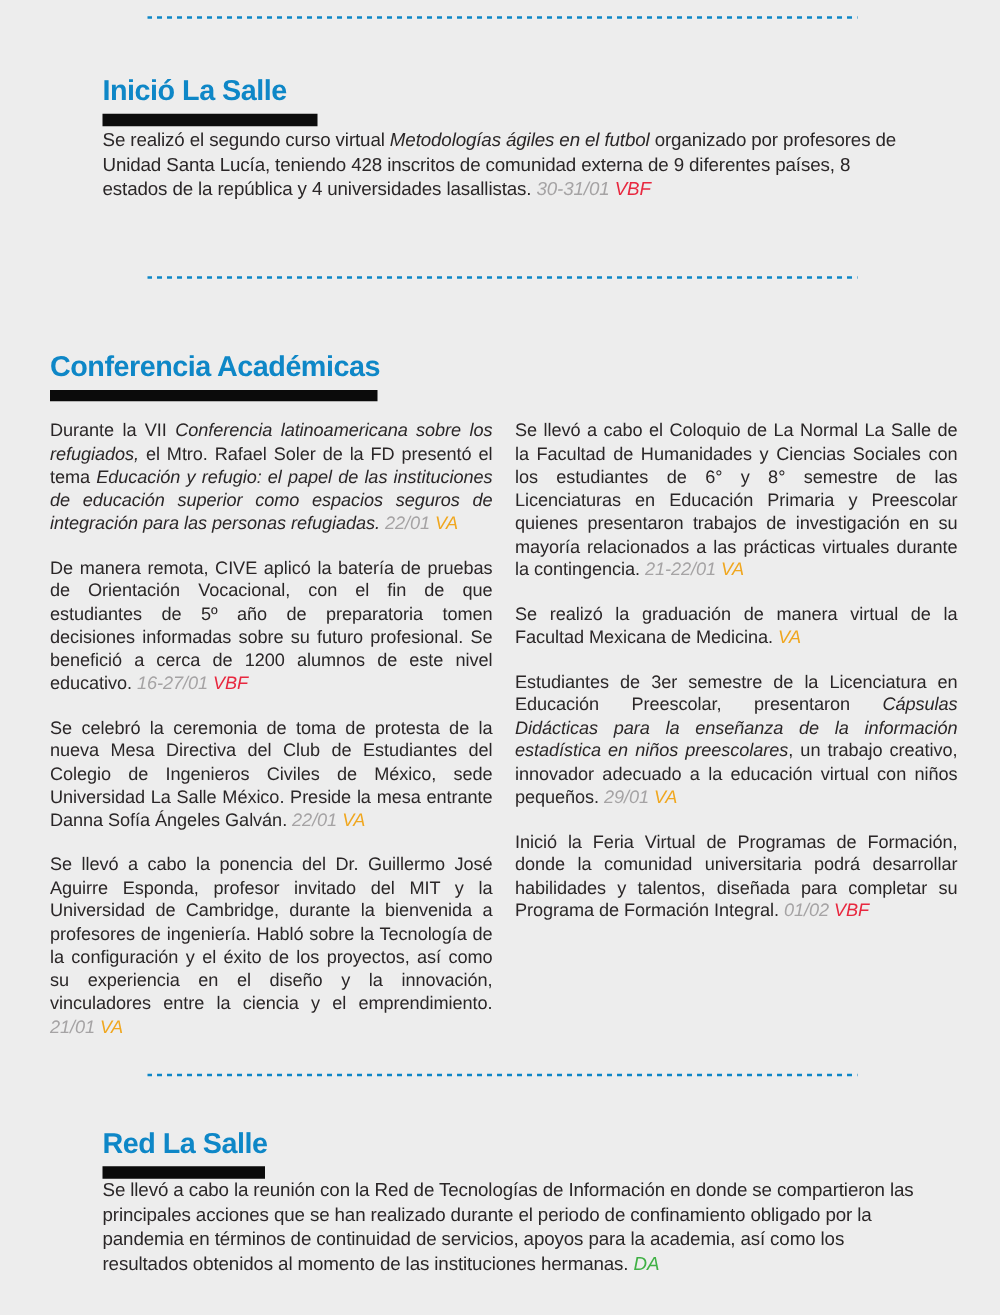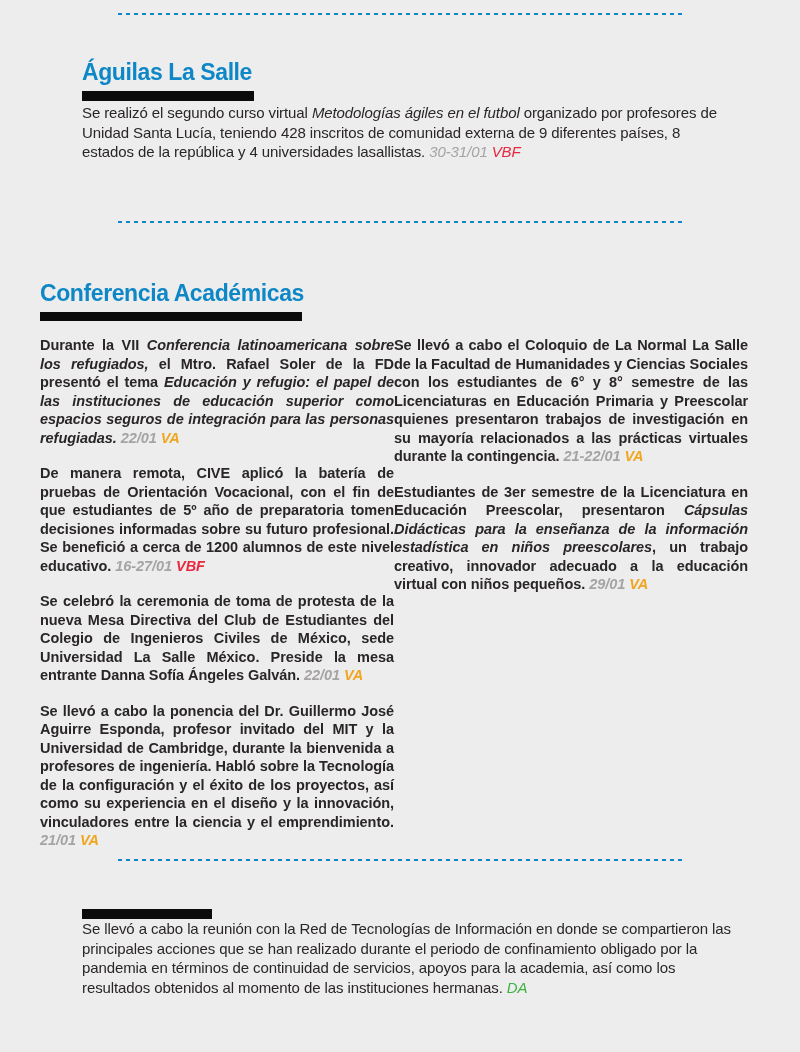--- a/index.html
+++ b/index.html
@@ -50,22 +50,22 @@
     letter-spacing:-0.1px;
     color:var(--body-text);
   }
   .sec-aguilas{top:60px;left:82px;width:652px;}
   .sec-aguilas .title-bar{width:172px;}
   .sec-aguilas .body-text{margin-top:2px;}
   .sec-academicas{top:281px;left:40px;width:726px;}
   .sec-academicas .title-bar{width:262px;height:9px;}
   .columns{
     display:flex;
+    gap:18px;
     margin-top:15px;
-    font-weight:bold;
   }
   .col{
     width:354px;
     text-align:justify;
   }
   .col p{
     font-size:14.5px;
     line-height:18.5px;
     letter-spacing:-0.05px;
     margin-bottom:17px;
@@ -78,42 +78,45 @@
   .seg-red{font-style:italic;color:var(--red);}
   .seg-yellow{font-style:italic;color:var(--yellow);}
   .seg-green{font-style:italic;color:var(--green);}
 </style>
 </head>
 <body>
 
 <div class="divider divider-1"></div>
 
 <section class="section sec-aguilas">
-  <h2 class="sec-title">Águilas La Salle</h2>
+  <h2 class="sec-title">Inició La Salle</h2>
   <div class="title-bar"></div>
   <p class="body-text"><span class="seg-n">Se realizó el segundo curso virtual </span><span class="seg-i">Metodologías ágiles en el futbol</span><span class="seg-n"> organizado por profesores de Unidad Santa Lucía, teniendo 428 inscritos de comunidad externa de 9 diferentes países, 8 estados de la república y 4 universidades lasallistas. </span><span class="seg-d">30-31/01</span><span class="seg-n"> </span><span class="seg-red">VBF</span></p>
 </section>
 
 <div class="divider divider-2"></div>
 
 <section class="section sec-academicas">
   <h2 class="sec-title">Conferencia Académicas</h2>
   <div class="title-bar"></div>
   <div class="columns">
     <div class="col">
       <p><span class="seg-n">Durante la VII </span><span class="seg-i">Conferencia latinoamericana sobre los refugiados,</span><span class="seg-n"> el Mtro. Rafael Soler de la FD presentó el tema </span><span class="seg-i">Educación y refugio: el papel de las instituciones de educación superior como espacios seguros de integración para las personas refugiadas.</span><span class="seg-n"> </span><span class="seg-d">22/01</span><span class="seg-n"> </span><span class="seg-yellow">VA</span></p>
       <p><span class="seg-n">De manera remota, CIVE aplicó la batería de pruebas de Orientación Vocacional, con el fin de que estudiantes de 5º año de preparatoria tomen decisiones informadas sobre su futuro profesional. Se benefició a cerca de 1200 alumnos de este nivel educativo. </span><span class="seg-d">16-27/01</span><span class="seg-n"> </span><span class="seg-red">VBF</span></p>
       <p><span class="seg-n">Se celebró la ceremonia de toma de protesta de la nueva Mesa Directiva del Club de Estudiantes del Colegio de Ingenieros Civiles de México, sede Universidad La Salle México. Preside la mesa entrante Danna Sofía Ángeles Galván. </span><span class="seg-d">22/01</span><span class="seg-n"> </span><span class="seg-yellow">VA</span></p>
       <p><span class="seg-n">Se llevó a cabo la ponencia del Dr. Guillermo José Aguirre Esponda, profesor invitado del MIT y la Universidad de Cambridge, durante la bienvenida a profesores de ingeniería. Habló sobre la Tecnología de la configuración y el éxito de los proyectos, así como su experiencia en el diseño y la innovación, vinculadores entre la ciencia y el emprendimiento. </span><span class="seg-d">21/01</span><span class="seg-n"> </span><span class="seg-yellow">VA</span></p>
     </div>
     <div class="col">
       <p><span class="seg-n">Se llevó a cabo el Coloquio de La Normal La Salle de la Facultad de Humanidades y Ciencias Sociales con los estudiantes de 6° y 8° semestre de las Licenciaturas en Educación Primaria y Preescolar quienes presentaron trabajos de investigación en su mayoría relacionados a las prácticas virtuales durante la contingencia. </span><span class="seg-d">21-22/01</span><span class="seg-n"> </span><span class="seg-yellow">VA</span></p>
+      <p><span class="seg-n">Se realizó la graduación de manera virtual de la Facultad Mexicana de Medicina. </span><span class="seg-yellow">VA</span></p>
       <p><span class="seg-n">Estudiantes de 3er semestre de la Licenciatura en Educación Preescolar, presentaron </span><span class="seg-i">Cápsulas Didácticas para la enseñanza de la información estadística en niños preescolares</span><span class="seg-n">, un trabajo creativo, innovador adecuado a la educación virtual con niños pequeños. </span><span class="seg-d">29/01</span><span class="seg-n"> </span><span class="seg-yellow">VA</span></p>
+      <p><span class="seg-n">Inició la Feria Virtual de Programas de Formación, donde la comunidad universitaria podrá desarrollar habilidades y talentos, diseñada para completar su Programa de Formación Integral. </span><span class="seg-d">01/02</span><span class="seg-n"> </span><span class="seg-red">VBF</span></p>
     </div>
   </div>
 </section>
 
 <div class="divider divider-3"></div>
 
 <section class="section sec-red">
+  <h2 class="sec-title">Red La Salle</h2>
   <div class="title-bar"></div>
   <p class="body-text"><span class="seg-n">Se llevó a cabo la reunión con la Red de Tecnologías de Información en donde se compartieron las principales acciones que se han realizado durante el periodo de confinamiento obligado por la pandemia en términos de continuidad de servicios, apoyos para la academia, así como los resultados obtenidos al momento de las instituciones hermanas. </span><span class="seg-green">DA</span></p>
 </section>
 
 </body></html>

